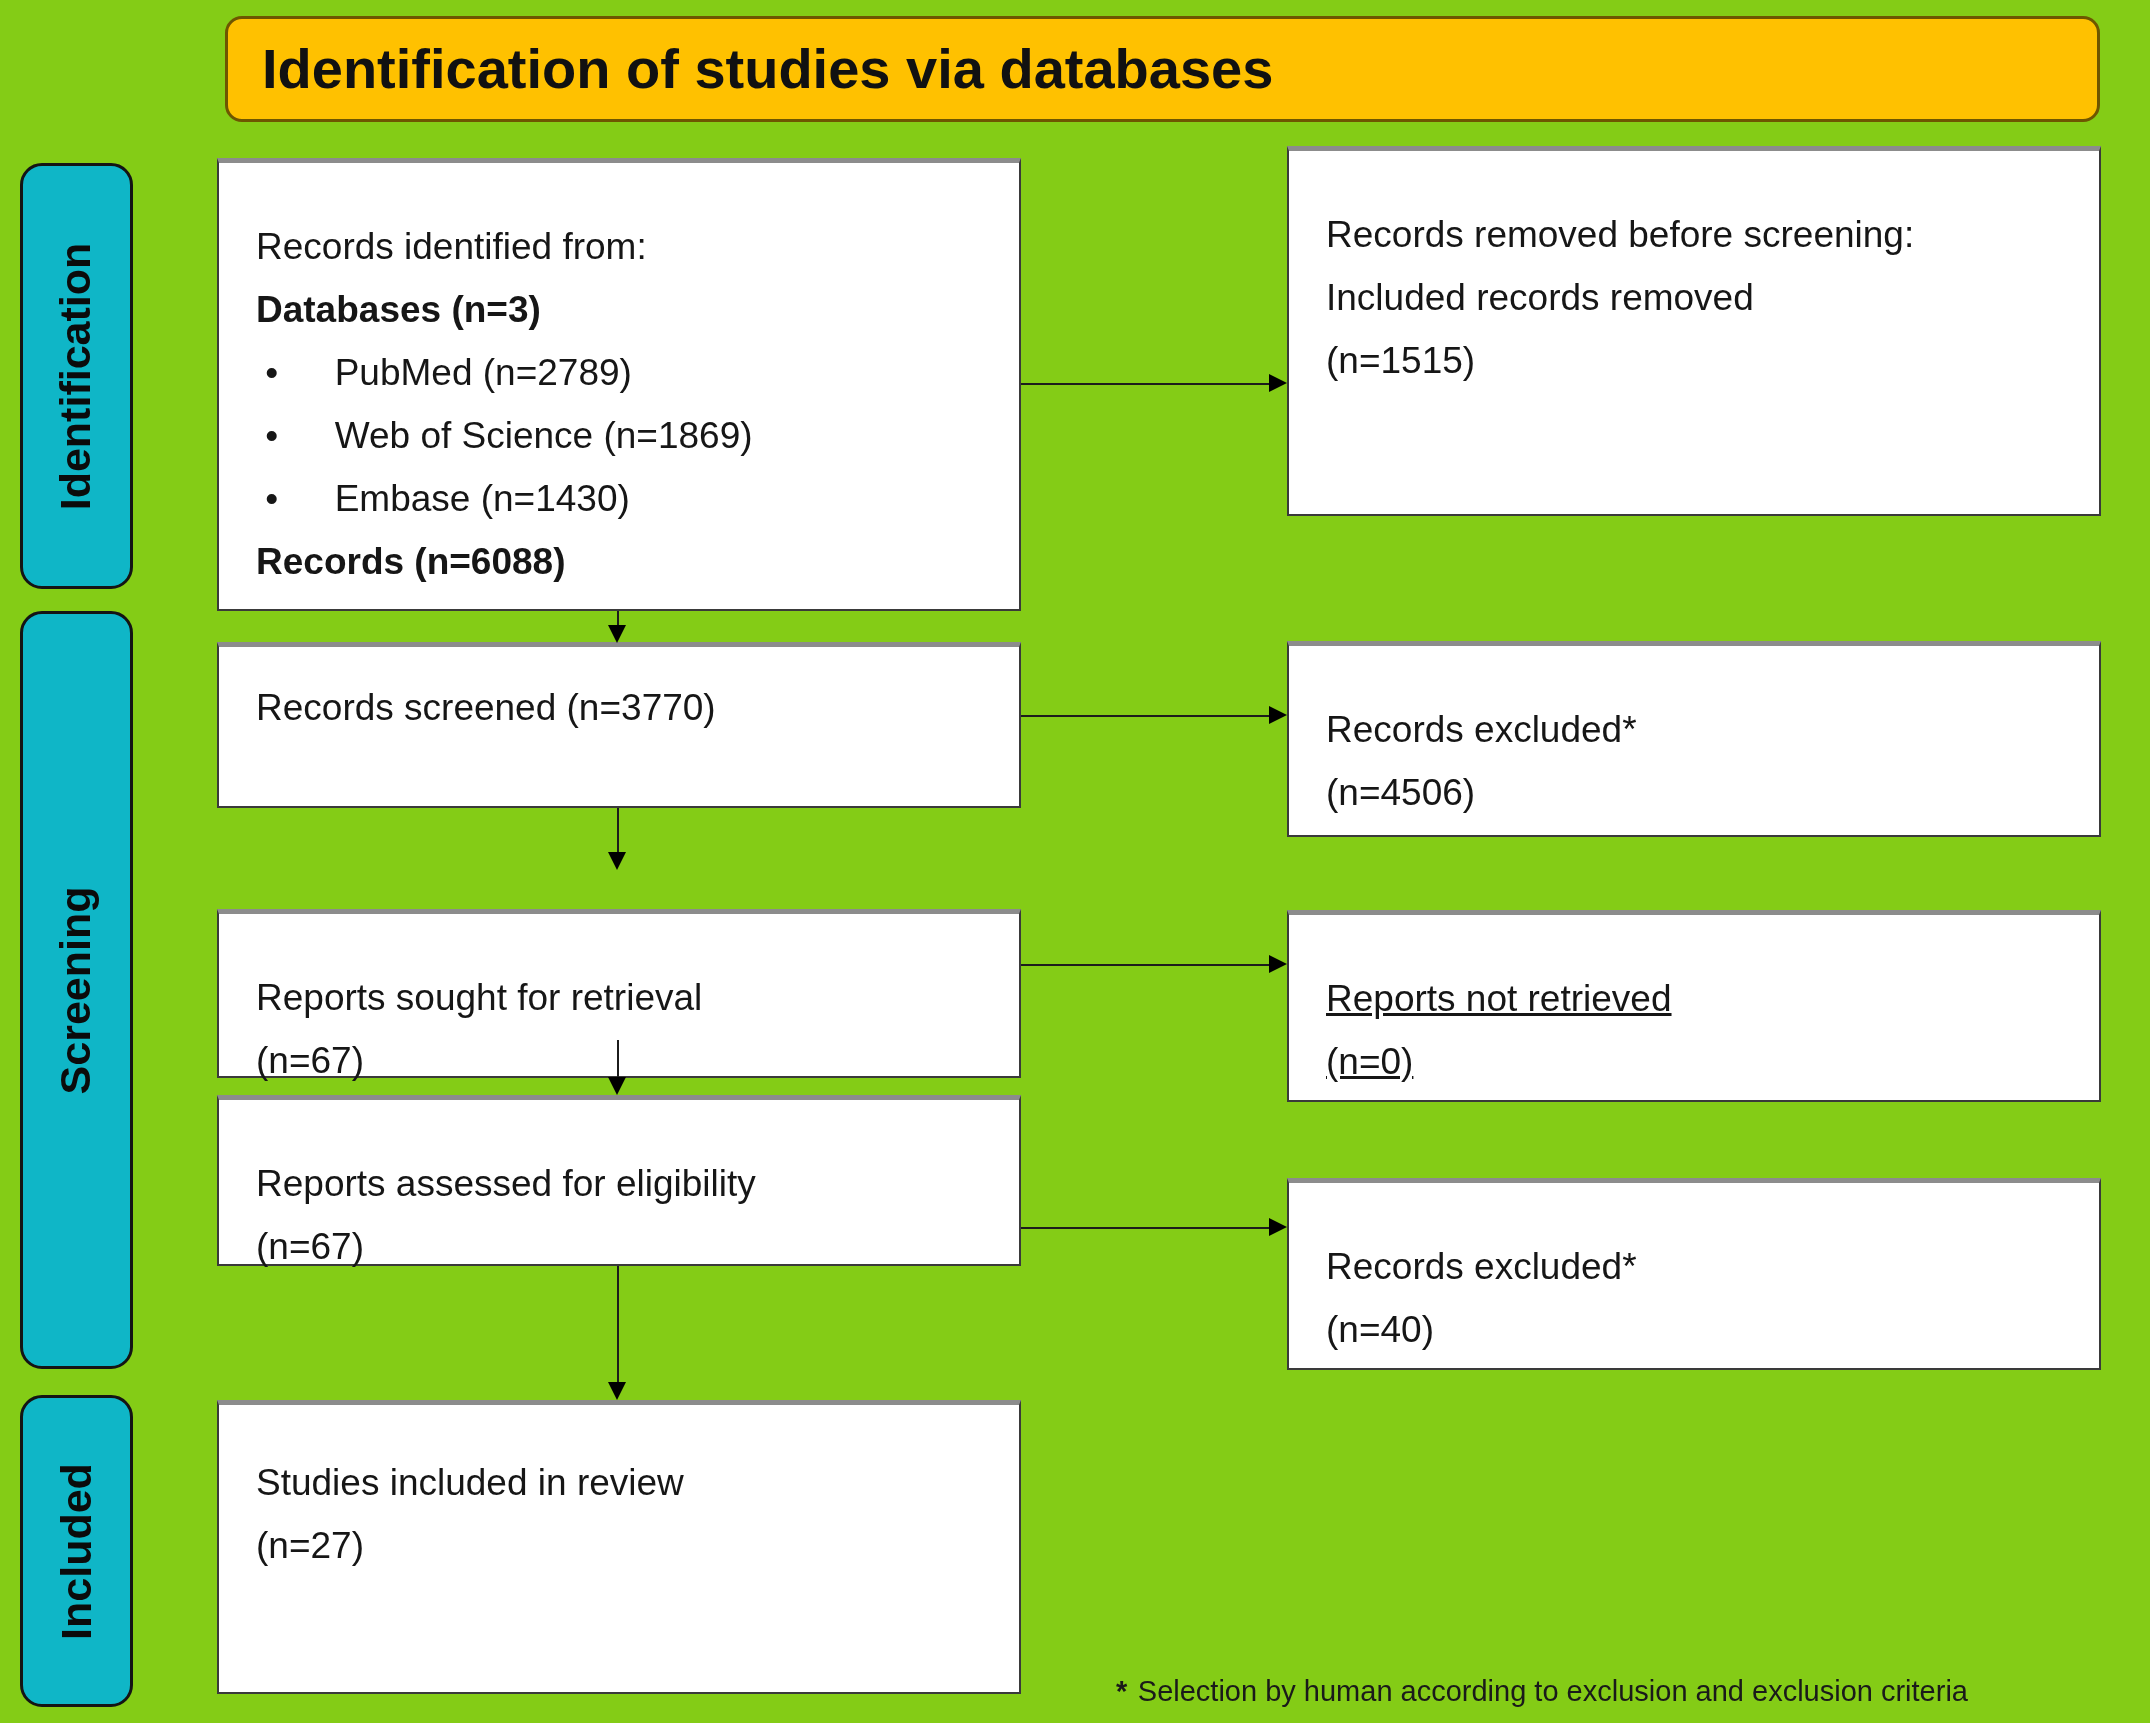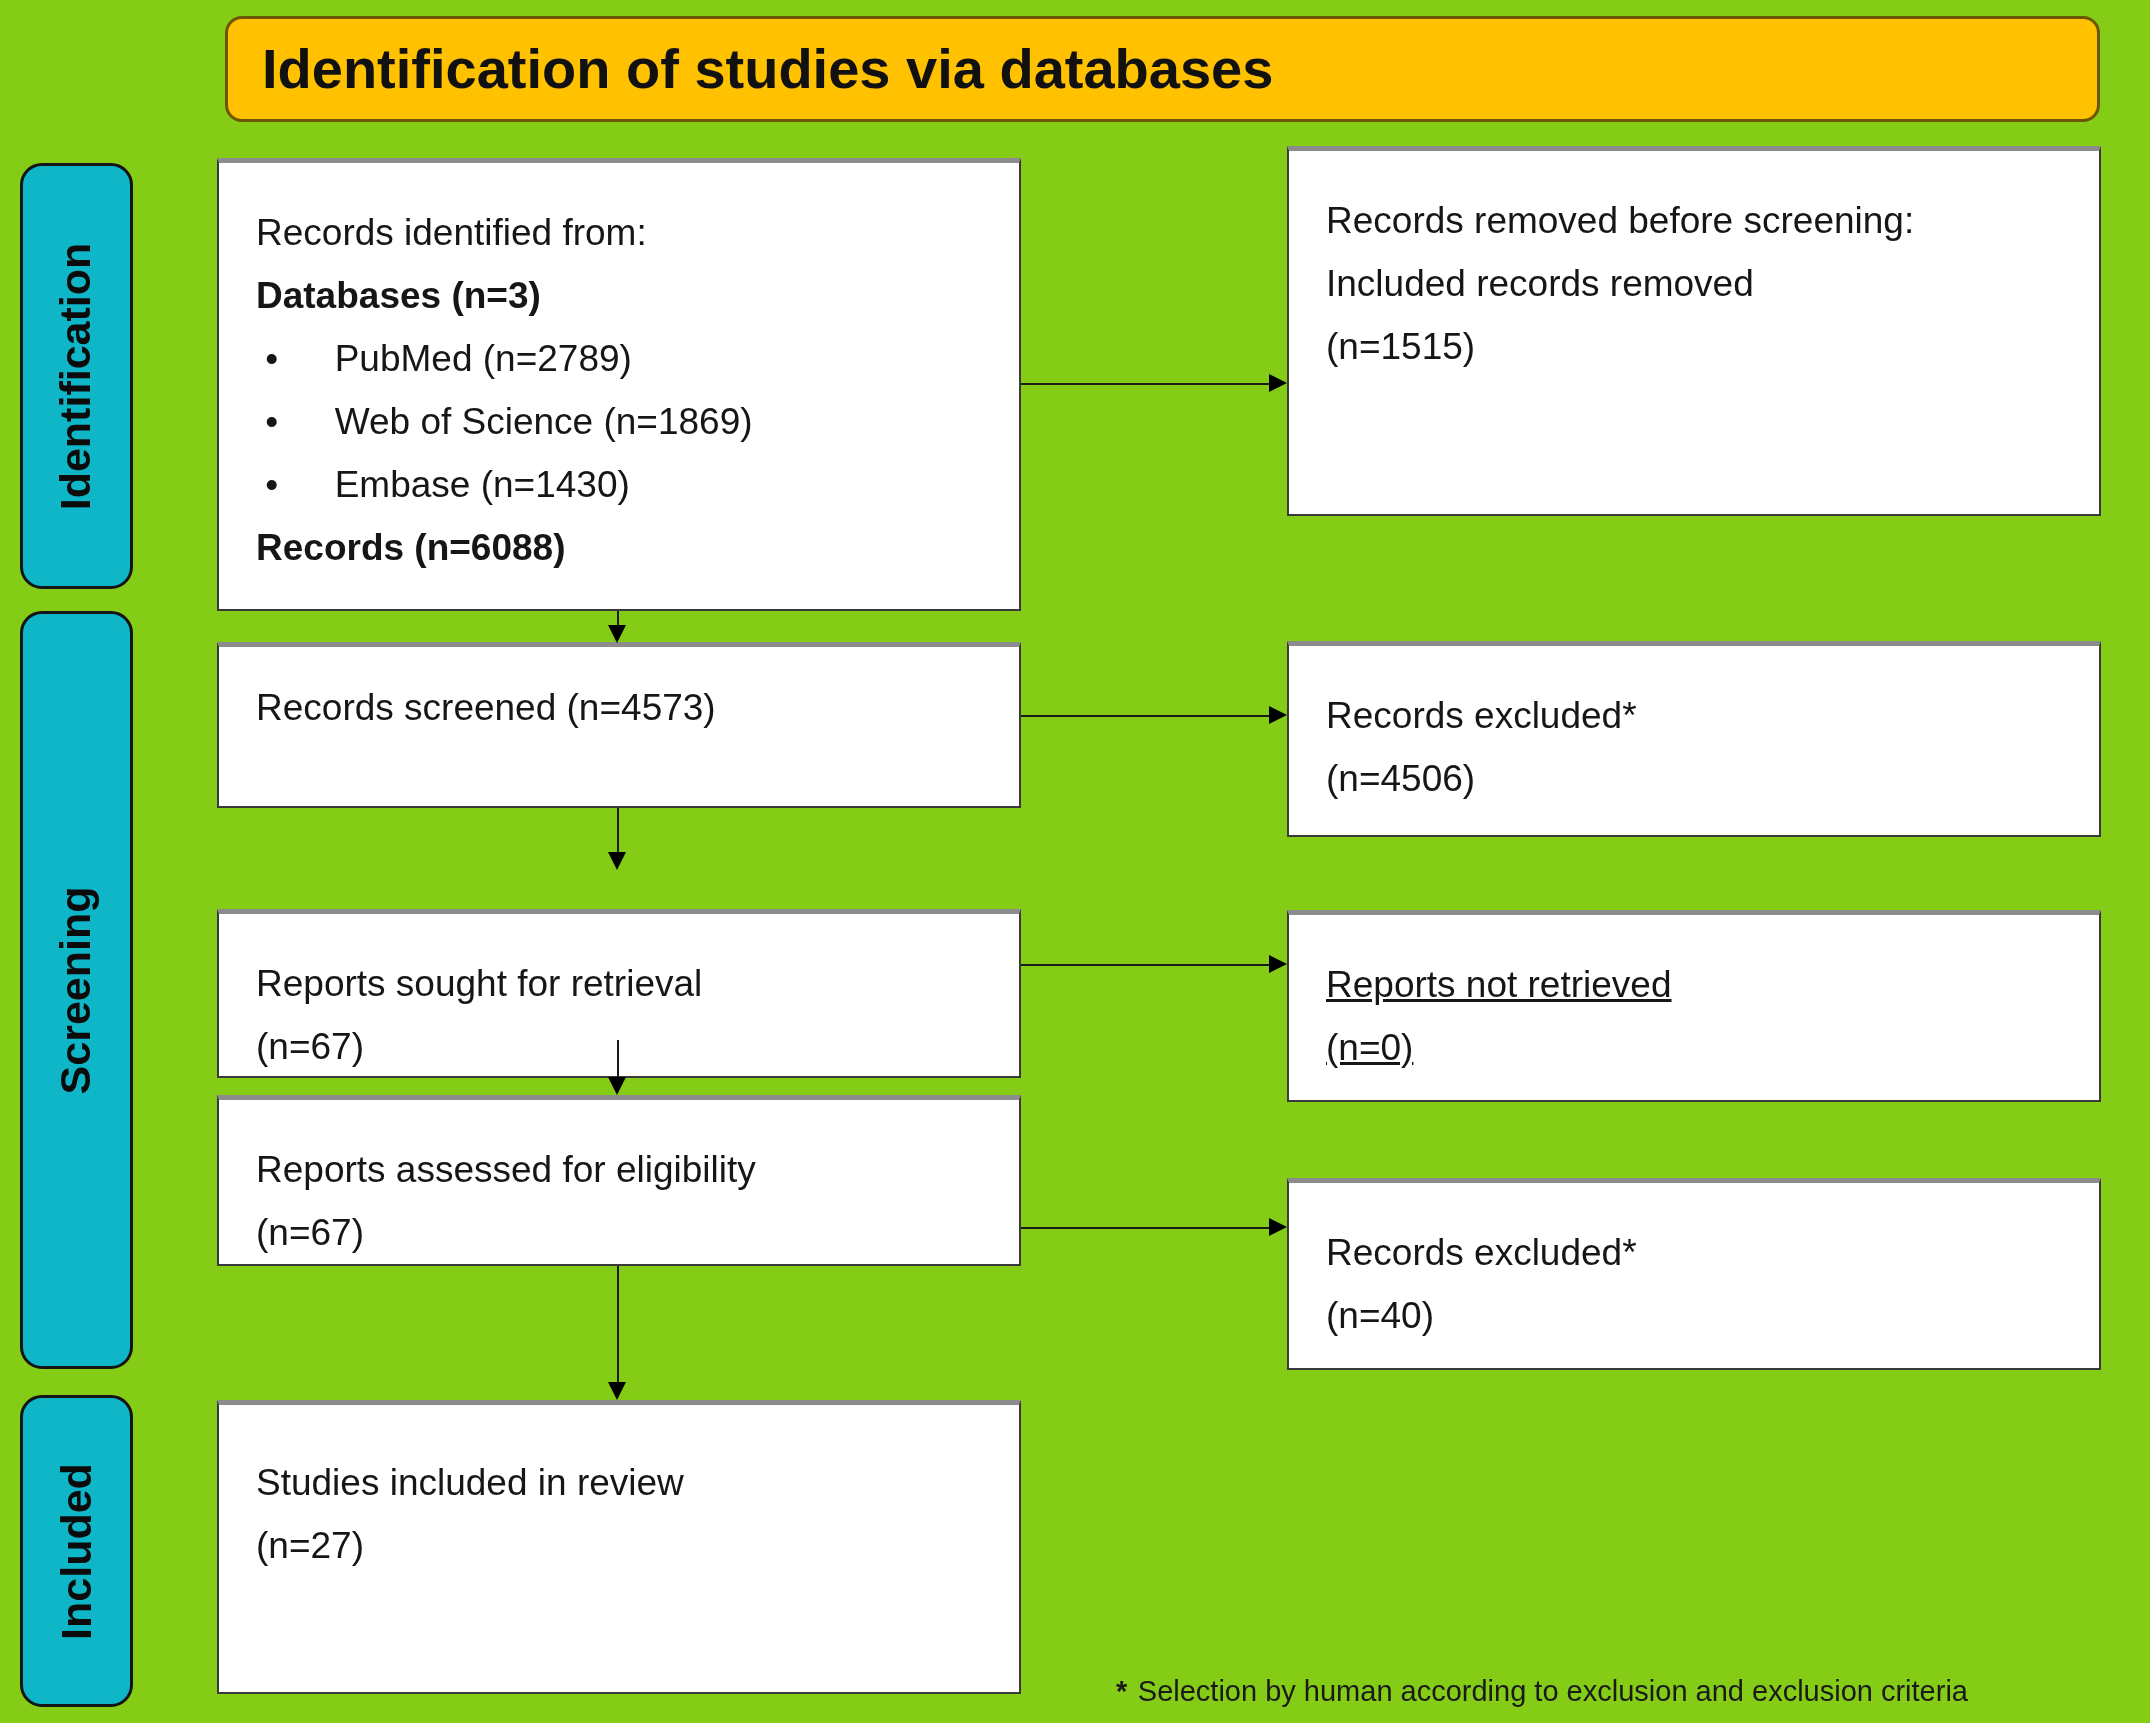--- a/index.html
+++ b/index.html
@@ -61,21 +61,21 @@
     border: 2.6px solid #3a3a3a;
     border-top: 5.9px solid #8c8c8c;
     box-sizing: border-box;
     font-size: 37px;
     line-height: 63px;
     color: #161616;
   }
   .fbox.colL { left: 217px;  width: 804px; }
   .fbox.colR { left: 1287px; width: 814px; }
 
-  .fbox .inner { padding: 38px 26px 0 37px; }
+  .fbox .inner { padding: 52px 26px 0 37px; }
   .fbox .bold { font-weight: bold; }
 
   #box-identified    { top: 158px;  height: 453px; }
   #box-removed       { top: 146px;  height: 370px; }
   #box-screened      { top: 642px;  height: 166px; }
   #box-screened .inner { padding-top: 29px; }
   #box-excluded-1    { top: 641px;  height: 196px; }
   #box-sought        { top: 861px; height: 169px; margin-top: 48px; }
   #box-not-retrieved { top: 910px; height: 192px; text-decoration: underline; }
   #box-assessed      { top: 1095px; height: 171px; }
@@ -175,21 +175,21 @@
       <div class="bullet-row">
         <span class="bullet-char">•</span>
         <span class="bullet-text">Embase (n=1430)</span>
       </div>
       <div class="bold">Records (n=6088)</div>
     </div>
   </div>
 
   <div class="fbox colL" id="box-screened">
     <div class="inner">
-      <div>Records screened (n=4573)</div>
+      <div>Records screened (n=3770)</div>
     </div>
   </div>
 
   <div class="fbox colL" id="box-sought">
     <div class="inner">
       <div>Reports sought for retrieval</div>
       <div>(n=67)</div>
     </div>
   </div>
 

